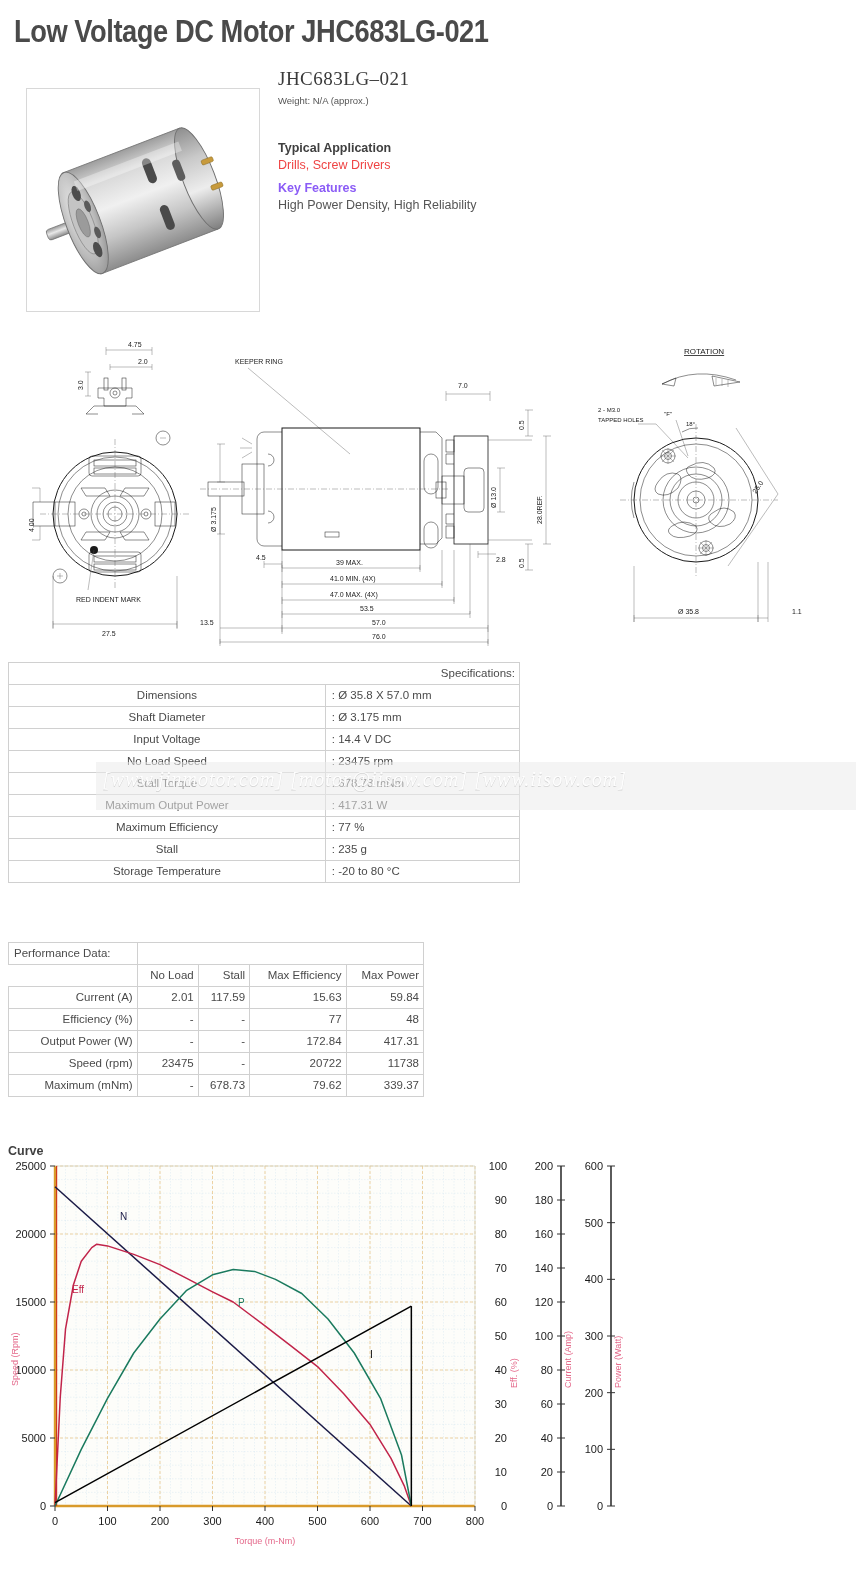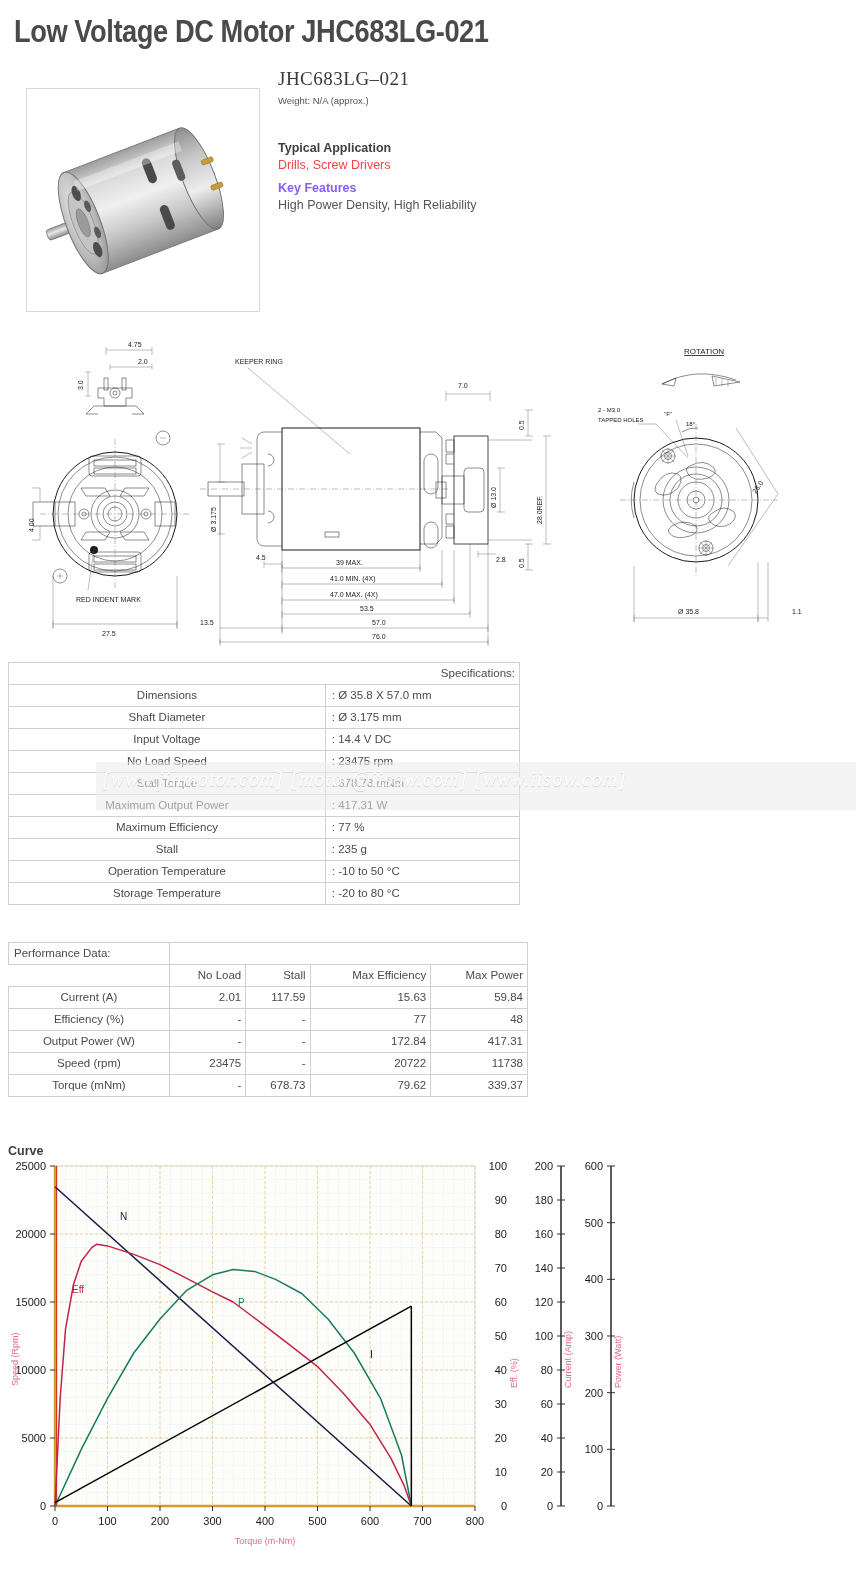--- a/index.html
+++ b/index.html
@@ -33,23 +33,23 @@
   .ctr{stroke:#555;stroke-width:.4;fill:none;stroke-dasharray:6 2 1 2;}
 
   
   table{border-collapse:collapse;}
   .spec-tbl{position:absolute;left:8px;top:662px;width:512px;font-size:11.5px;color:#4a4a4a;}
   .spec-tbl td{border:1px solid #d0d0d0;padding:2px 4px;height:17px;line-height:15px;}
   .spec-tbl .hdr{text-align:right;padding-left:48px;}
   .spec-tbl .k{text-align:center;width:62%;}
   .spec-tbl .v{text-align:left;padding-left:6px;}
 
-  .perf-tbl{position:absolute;left:8px;top:942px;width:520px;font-size:11.5px;color:#4a4a4a;}
+  .perf-tbl{position:absolute;left:8px;top:942px;width:416px;font-size:11.5px;color:#4a4a4a;}
   .perf-tbl td{border:1px solid #d0d0d0;padding:2px 4px;height:17px;line-height:15px;text-align:right;}
-  .perf-tbl td.rowh{text-align:center;width:31%;}
+  .perf-tbl td.rowh{width:31%;}
   .perf-tbl td.ttl{text-align:left;padding-left:5px;}
   .perf-tbl tr.hdr td{text-align:right;}
 
   
   .wm{position:absolute;left:96px;top:762px;width:760px;height:48px;pointer-events:none;
       background:rgba(235,235,235,.55);}
   .wm span{position:absolute;left:6px;top:6px;font-family:"Liberation Serif",serif;font-style:italic;
            font-size:20px;color:rgba(255,255,255,.95);white-space:nowrap;letter-spacing:1px;
            text-shadow:0 1px 0 rgba(150,150,150,.35);}
 
@@ -371,24 +371,20 @@
         </tr>
         <tr>
           <td class="k">Maximum Efficiency</td>
           <td class="v">:  77 %</td>
         </tr>
         <tr>
           <td class="k">Stall</td>
           <td class="v">:  235 g</td>
         </tr>
         <tr>
-          <td class="k">Operation Temperature</td>
-          <td class="v">:  -10 to 50 °C</td>
-        </tr>
-        <tr>
           <td class="k">Storage Temperature</td>
           <td class="v">:  -20 to 80 °C</td>
         </tr>
       </tbody>
   </table>
 
   <div class="wm">
     <span>[www.jinmotor.com] [motor@iisow.com] [www.iisow.com]</span>
   </div>
 
@@ -427,21 +423,21 @@
           <td>417.31</td>
         </tr>
         <tr>
           <td class="rowh">Speed (rpm)</td>
           <td>23475</td>
           <td>-</td>
           <td>20722</td>
           <td>11738</td>
         </tr>
         <tr>
-          <td class="rowh">Torque (mNm)</td>
+          <td class="rowh">Maximum (mNm)</td>
           <td>-</td>
           <td>678.73</td>
           <td>79.62</td>
           <td>339.37</td>
         </tr>
       </tbody>
   </table>
 
   <div class="curve-h">Curve</div>
   <svg class="chart" width="650" height="414" viewBox="0 0 650 414">

